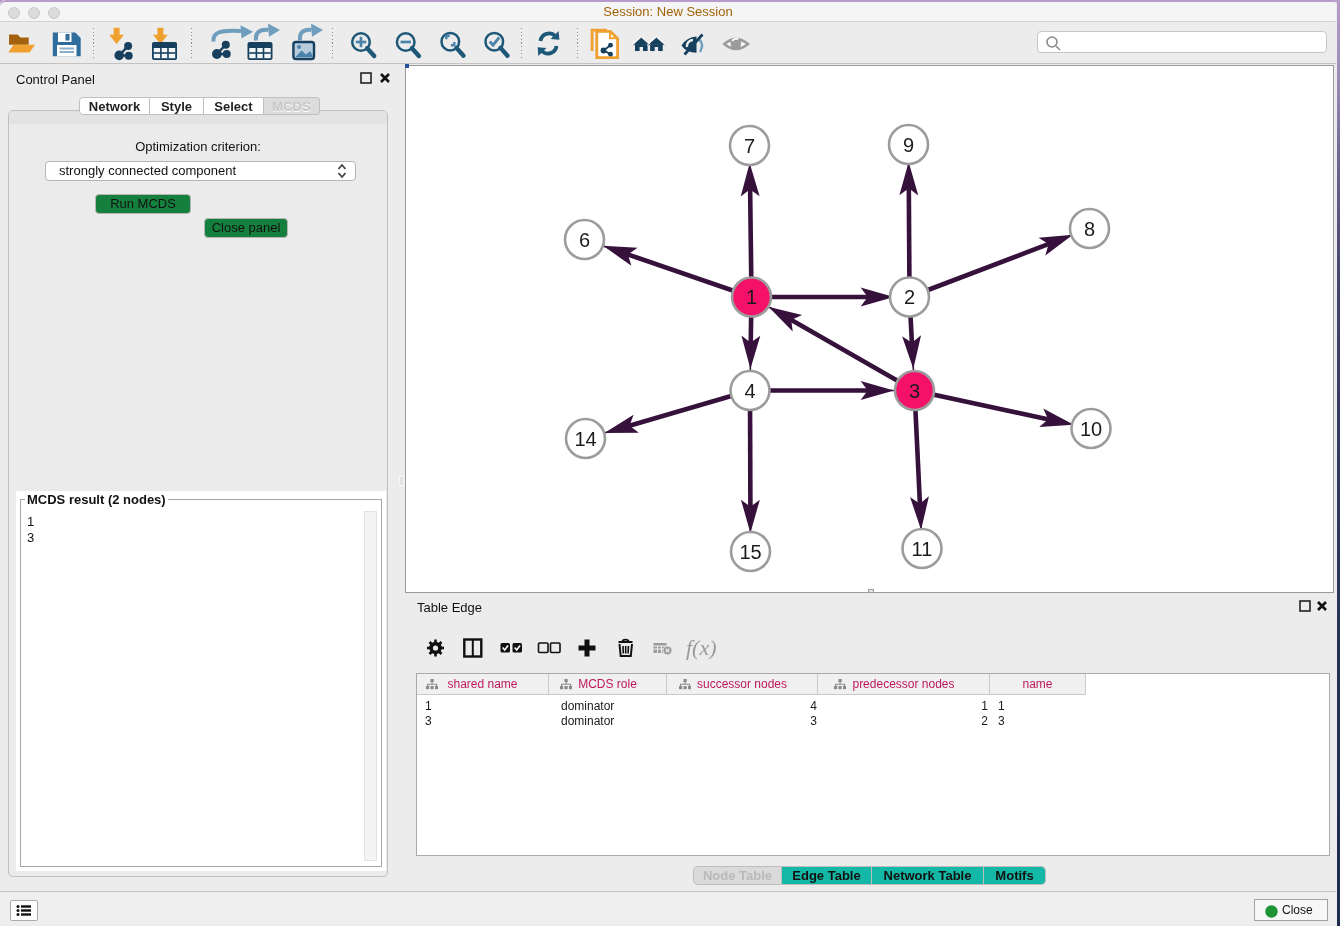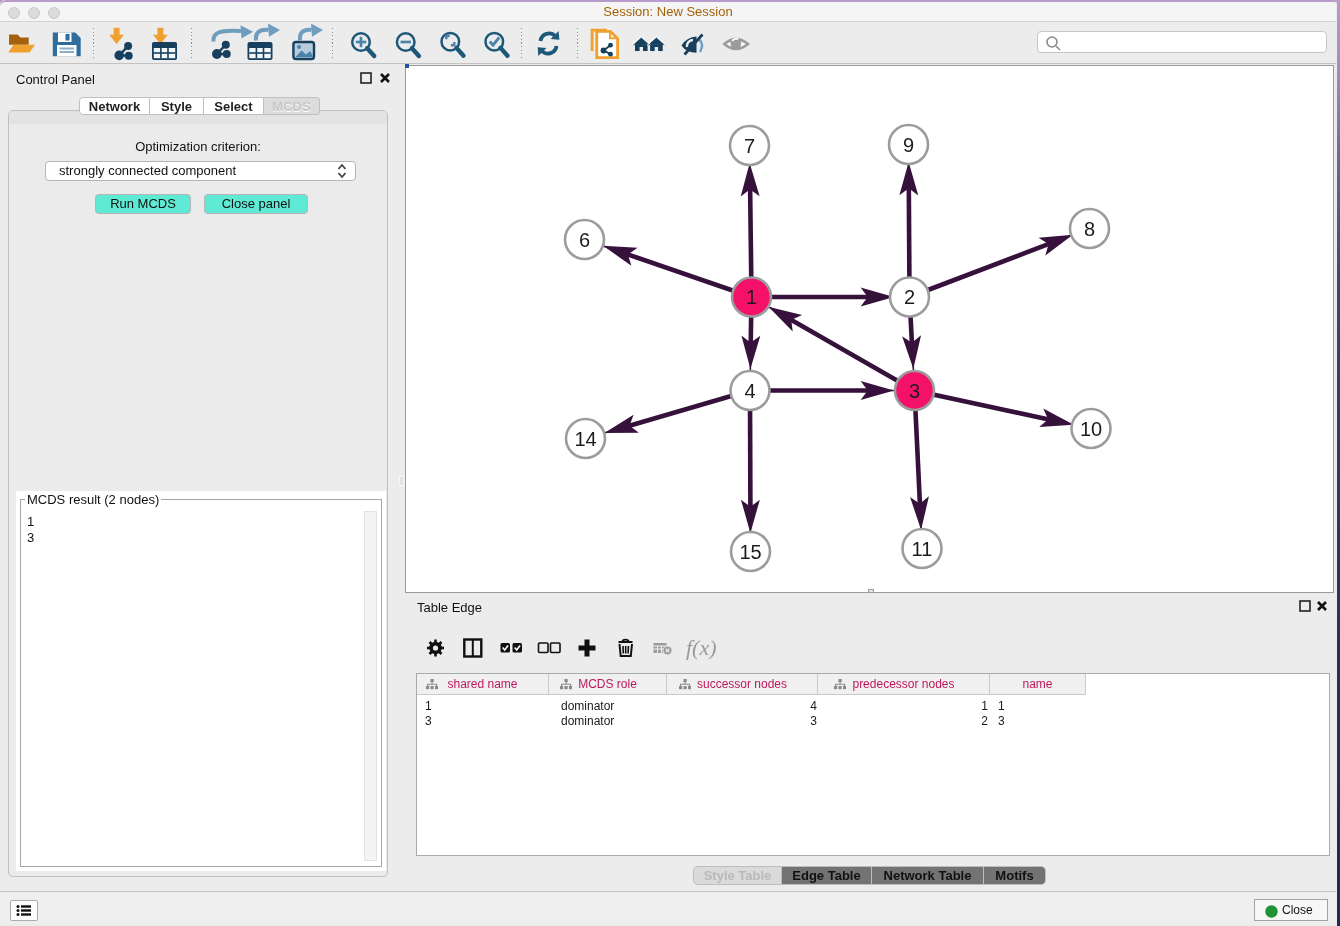--- a/index.html
+++ b/index.html
@@ -32,44 +32,44 @@
 #cp { position:absolute; left:0; top:64px; width:392px; height:827px; background:#ececec; }
 #cp-title { position:absolute; left:16px; top:8px; font-size:13px; color:#111; }
 #cp-tabs { position:absolute; left:79px; top:33px; height:18px; }
 .cptab { position:absolute; top:0; height:18px; background:#fff; border:1px solid #bfbfbf;
   font-size:13px; font-weight:bold; color:#222; text-align:center; line-height:17px; }
 #cp-content { position:absolute; left:8px; top:46px; width:380px; height:767px;
   background:#ebebeb; border:1px solid #c0c0c0; border-radius:5px;padding-left:48px; }
 #opt-label { position:absolute; left:0; top:28px; width:100%; text-align:center; font-size:13px; color:#111; }
 #dropdown { position:absolute; left:36px; top:50px; width:311px; height:20px; background:#fff;
   border:1px solid #b5b5b5; border-radius:4px; font-size:13px; color:#111; line-height:18px; padding-left:13px; }
-.btn { position:absolute; top:83px; height:20px; background:#5eead4; border:1px solid #b5b5b5;
+.btn { position:absolute; top:83px; height:20px; background:#15803d; border:1px solid #b5b5b5;
   border-radius:4px; font-size:13px; color:#111; text-align:center; line-height:18px; }
 #mcds-white { position:absolute; left:7px; top:380px; width:370px; height:380px; background:#fff; }
 #mcds-fs { position:absolute; left:4px; top:8px; width:362px; height:368px; border:1px solid #a6a6a6; }
-#mcds-legend { position:absolute; left:4px; top:-8px; background:#fff; padding:0 2px; font-size:13px; color:#111; }
+#mcds-legend { position:absolute; left:4px; top:-8px; background:#fff; padding:0 2px; font-size:13px; color:#111;font-weight:bold; }
 #mcds-scroll { position:absolute; right:4px; top:11px; width:13px; height:350px; background:#f4f4f4; border:1px solid #e3e3e3; }
 
 
 #netframe { position:absolute; left:405px; top:65px; width:929px; height:528px;
   border:1px solid #9a9a9a; background:#fff; }
 #nf-titlebar { position:absolute; left:0; top:0; width:100%; height:20px;
   background:linear-gradient(#f5f5f5,#d3d3d3); border-bottom:1px solid #a8a8a8; }
 #nf-title { position:absolute; top:3px; left:0; width:100%; text-align:center; font-size:13px; color:#1a1a1a; letter-spacing:0.8px; }
 .nfl { position:absolute; top:3.5px; width:13px; height:13px; border-radius:50%; }
 #graph-label text { font-size:20px; fill:#1c1c1c; font-family:"Liberation Sans",sans-serif; }
 
 
 #tp { position:absolute; left:400px; top:594px; width:936px; height:297px; background:#ececec; }
 #tp-title { position:absolute; left:17px; top:6px; font-size:13px; color:#111; }
 #tbl { position:absolute; left:16px; top:79px; width:914px; height:183px; background:#fff; border:1px solid #a9a9a9; }
 .th { position:absolute; top:0; height:21px; background:#f0f0f0; border-right:1px solid #c9c9c9;
   border-bottom:1px solid #c9c9c9; font-size:12px; color:#be185d; text-align:center; line-height:20px; }
 .td { position:absolute; font-size:12px; color:#1a1a1a; height:16px; line-height:16px; }
-.tabb { position:absolute; top:0; height:19px; border:1px solid #bdbdbd; background:#737373;
+.tabb { position:absolute; top:0; height:19px; border:1px solid #bdbdbd; background:#14b8a6;
   font-size:13px; font-weight:bold; color:#111; text-align:center; line-height:18px; }
 
 
 #statusbar { position:absolute; left:0; top:891px; width:1336px; height:33px; background:#eeeeee;
   border-top:1px solid #c6c6c6; }
 #listbtn { position:absolute; left:10px; top:8px; width:28px; height:21px; background:#fdfdfd;
   border:1px solid #ababab; border-radius:2px; }
 #membtn { position:absolute; left:1254px; top:7px; width:74px; height:22px; background:#f7f7f7;
   border:1px solid #a2a2a2; font-size:12px; color:#111; line-height:20px; }
 </style>
@@ -222,21 +222,21 @@
     <div id="cp-content">
       <div style="position:absolute;left:0;top:0;width:100%;height:13px;background:#e3e3e3;border-radius:4px 4px 0 0;"></div>
       <div id="opt-label">Optimization criterion:</div>
       <div id="dropdown">strongly connected component
         <svg width="12" height="18" style="position:absolute;right:7px;top:0;">
           <path d="M2.5 7 L6 3 L9.5 7" fill="none" stroke="#444" stroke-width="1.8"></path>
           <path d="M2.5 11 L6 15 L9.5 11" fill="none" stroke="#444" stroke-width="1.8"></path>
         </svg>
       </div>
       <div class="btn" style="left:86px;width:96px;">Run MCDS</div>
-      <div class="btn" style="left:195px;width:104px;">Close panel</div>
+      <div class="btn" style="left:195px;width:84px;margin-top:24px;">Close panel</div>
       <div id="mcds-white">
         <div id="mcds-fs">
           <div id="mcds-legend">MCDS result (2 nodes)</div>
           <div style="position:absolute;left:6px;top:14px;font-size:13px;line-height:16px;color:#111;">1<br>3</div>
           <div id="mcds-scroll"></div>
         </div>
       </div>
     </div>
     <div id="cp-tabs">
       <div class="cptab" style="left:0;width:71px;border-radius:4px 0 0 4px;">Network</div>
@@ -409,21 +409,21 @@
       <div class="td" style="left:250px;top:24px;width:150px;text-align:right;">4</div>
       <div class="td" style="left:401px;top:24px;width:170px;text-align:right;">1</div>
       <div class="td" style="left:581px;top:24px;">1</div>
       <div class="td" style="left:8px;top:39px;">3</div>
       <div class="td" style="left:144px;top:39px;">dominator</div>
       <div class="td" style="left:250px;top:39px;width:150px;text-align:right;">3</div>
       <div class="td" style="left:401px;top:39px;width:170px;text-align:right;">2</div>
       <div class="td" style="left:581px;top:39px;">3</div>
     </div>
     <div id="tp-tabs" style="position:absolute;left:0;top:272px;width:936px;height:20px;">
-      <div class="tabb" style="left:293px;width:89px;border-radius:5px 0 0 5px;background:#dadada;color:#b9b9b9;">Style Table</div>
+      <div class="tabb" style="left:293px;width:89px;border-radius:5px 0 0 5px;background:#dadada;color:#b9b9b9;">Node Table</div>
       <div class="tabb" style="left:382px;width:90px;border-left:none;">Edge Table</div>
       <div class="tabb" style="left:472px;width:112px;border-left:none;">Network Table</div>
       <div class="tabb" style="left:584px;width:62px;border-left:none;border-radius:0 5px 5px 0;">Motifs</div>
     </div>
   </div>
 
   <div style="position:absolute;left:399.3px;top:476px;width:4.5px;height:10.3px;background:#e2e2e2;border:1px solid #f8f8f8;z-index:5;"></div>
 <div style="position:absolute;left:867.8px;top:588.5px;width:6.2px;height:4.5px;background:#e2e2e2;border:1px solid #9f9f9f;z-index:5;"></div>
 <div style="position:absolute;left:405px;top:64px;width:4px;height:4px;background:#26519e;z-index:6;"></div>
 <div id="statusbar">

